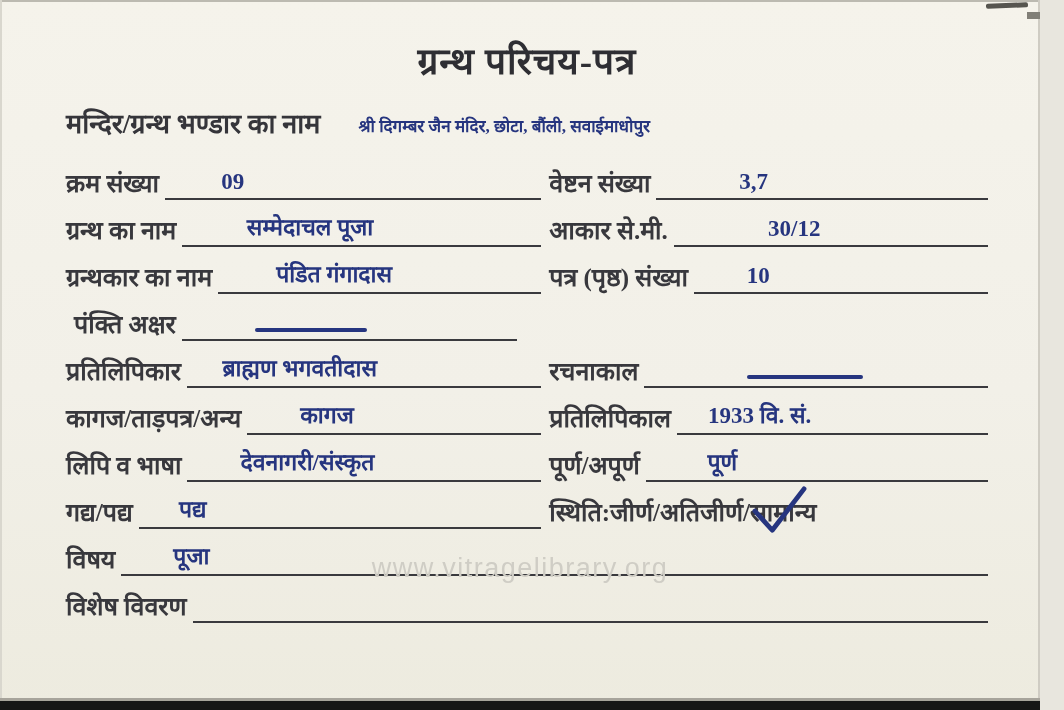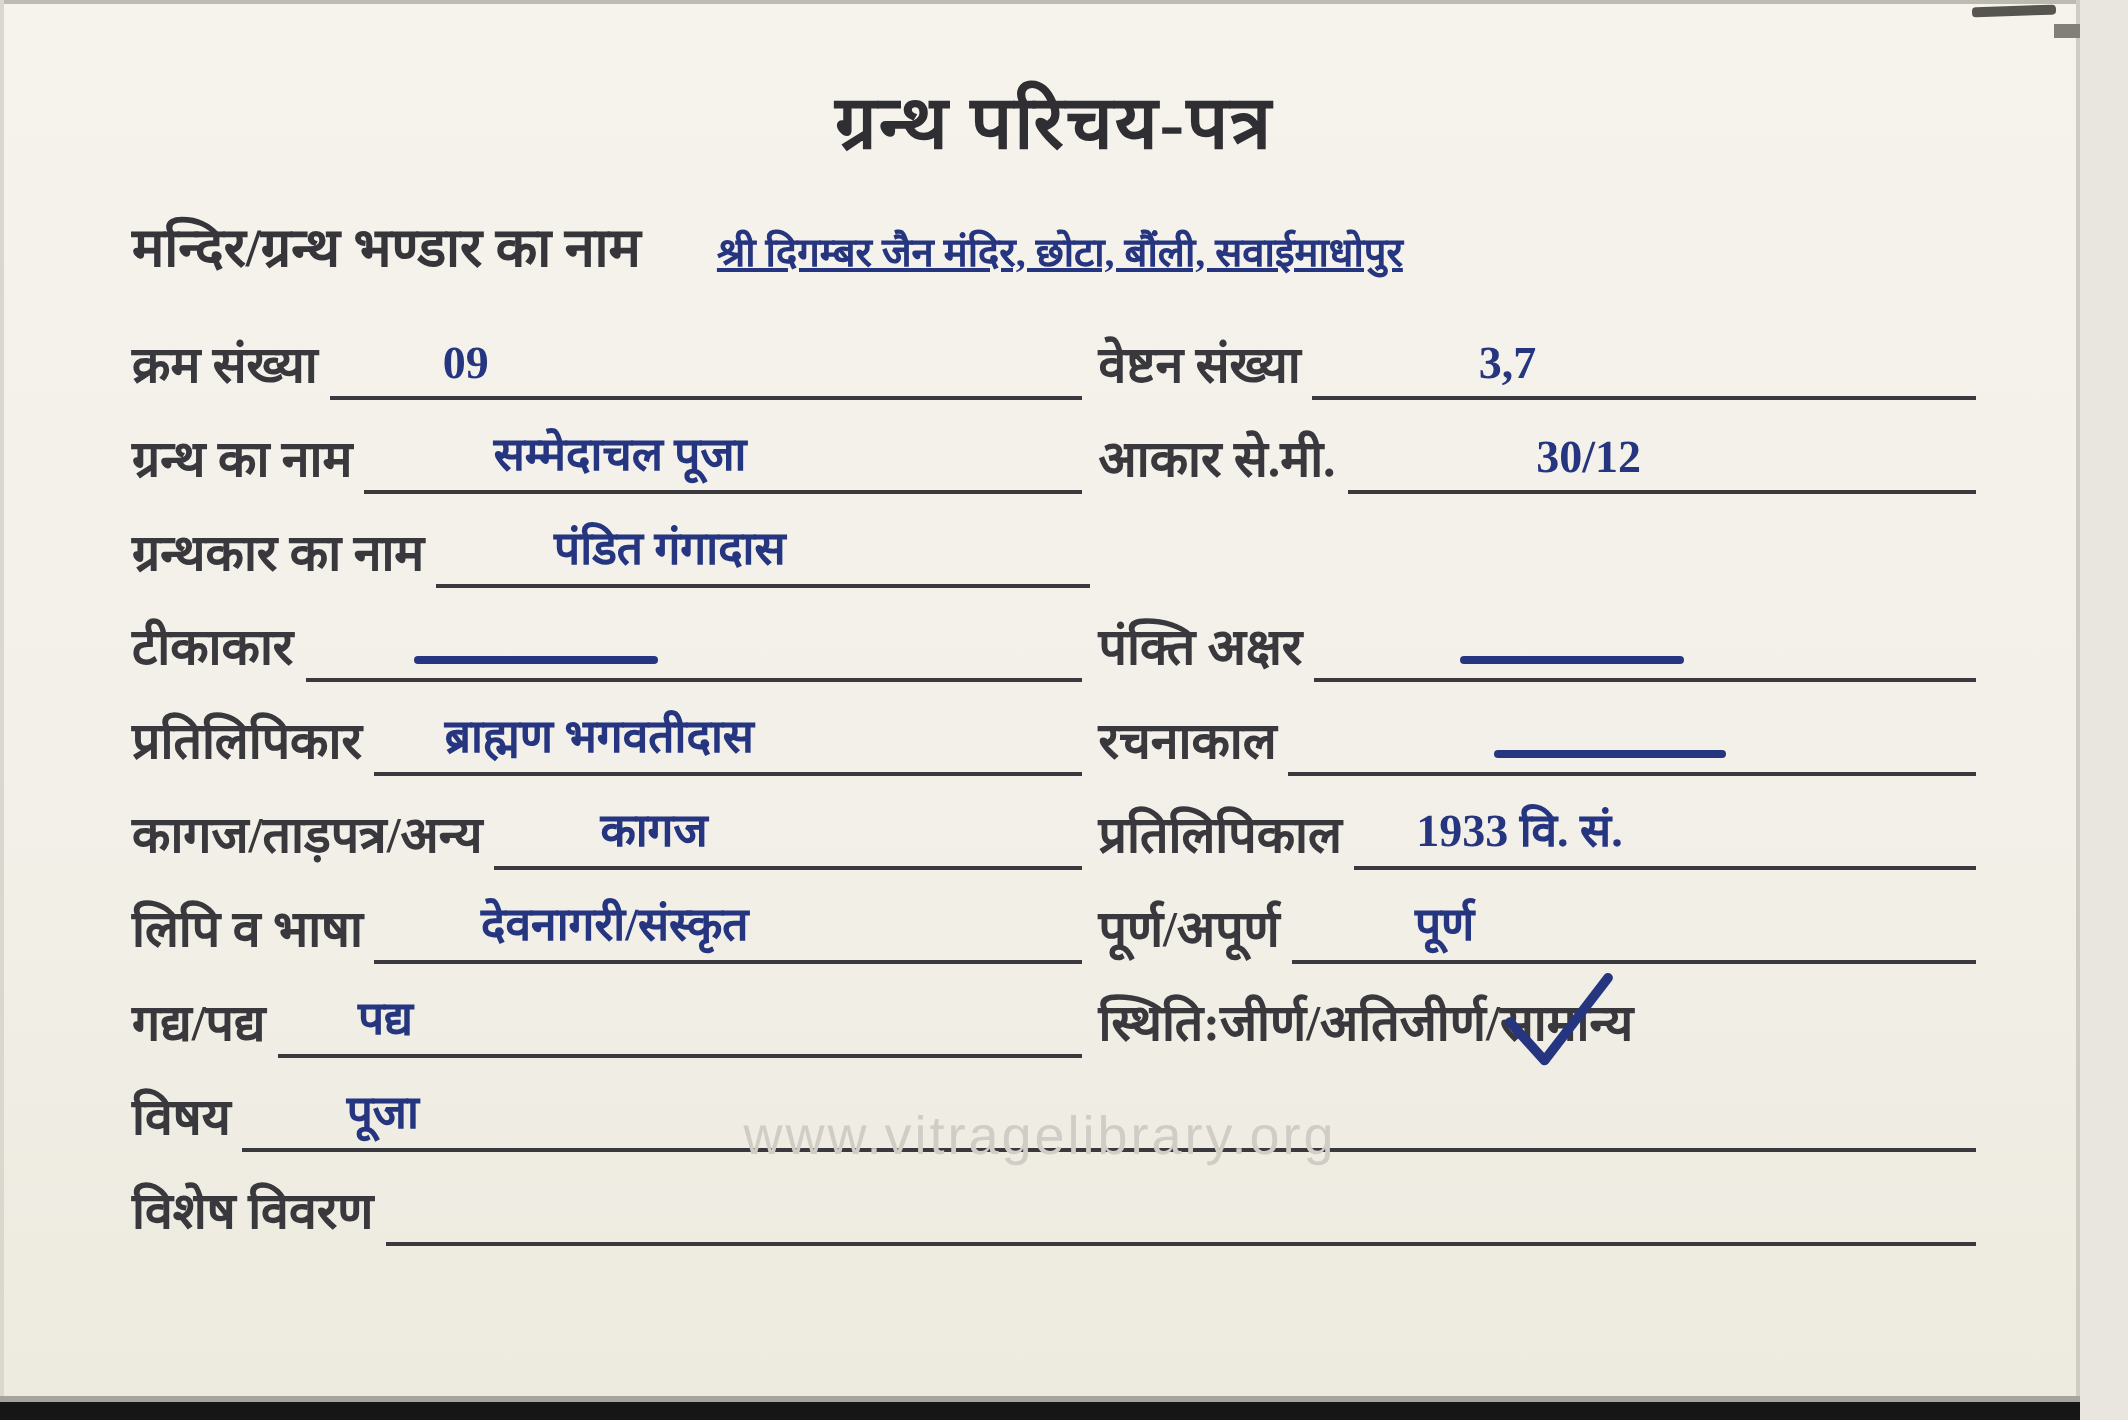--- a/index.html
+++ b/index.html
@@ -27,21 +27,21 @@
 
   .title {
     text-align:center;
     font-size:37px; font-weight:700; color:#2e2e33;
     letter-spacing:1px;
     margin-bottom:24px;
   }
 
   .header-row { display:flex; align-items:center; margin-bottom:12px; }
   .header-row .lbl { font-size:27px; font-weight:700; color:#35353a; padding-right:38px; white-space:nowrap; }
-  .header-row .hdr-val { font-size:20px;text-decoration:underline; }
+  .header-row .hdr-val { font-size:17px; }
 
   .row { display:flex; height:47px; }
   .field { display:flex; align-items:flex-end; min-width:0; }
   .field.left  { width:52%; }
   .field.right { width:48%; padding-left:8px; }
   .field.full  { width:100%; }
 
   .lbl {
     font-size:25px; font-weight:600; color:#38383d;
     white-space:nowrap; line-height:1.15; padding-right:6px; padding-bottom:1px;
@@ -133,29 +133,29 @@
       </div>
     </div>
 
     <div class="row">
       <div class="field left">
         <span class="lbl">ग्रन्थकार का नाम</span>
         <span class="line">
           <span class="ink val p18">पंडित गंगादास</span>
         </span>
       </div>
-    </div>
-
-    <div class="row">
-      <div class="field left">
-        <span class="lbl">टीकाकार</span>
-        <span class="line">
-          <span class="ink-dash d-left"></span>
-        </span>
-      </div>
+      <div class="field right">
+        <span class="lbl">पत्र (पृष्ठ) संख्या</span>
+        <span class="line">
+          <span class="ink val p18">10</span>
+        </span>
+      </div>
+    </div>
+
+    <div class="row">
       <div class="field right">
         <span class="lbl">पंक्ति अक्षर</span>
         <span class="line">
           <span class="ink-dash d-right"></span>
         </span>
       </div>
     </div>
 
     <div class="row">
       <div class="field left">

